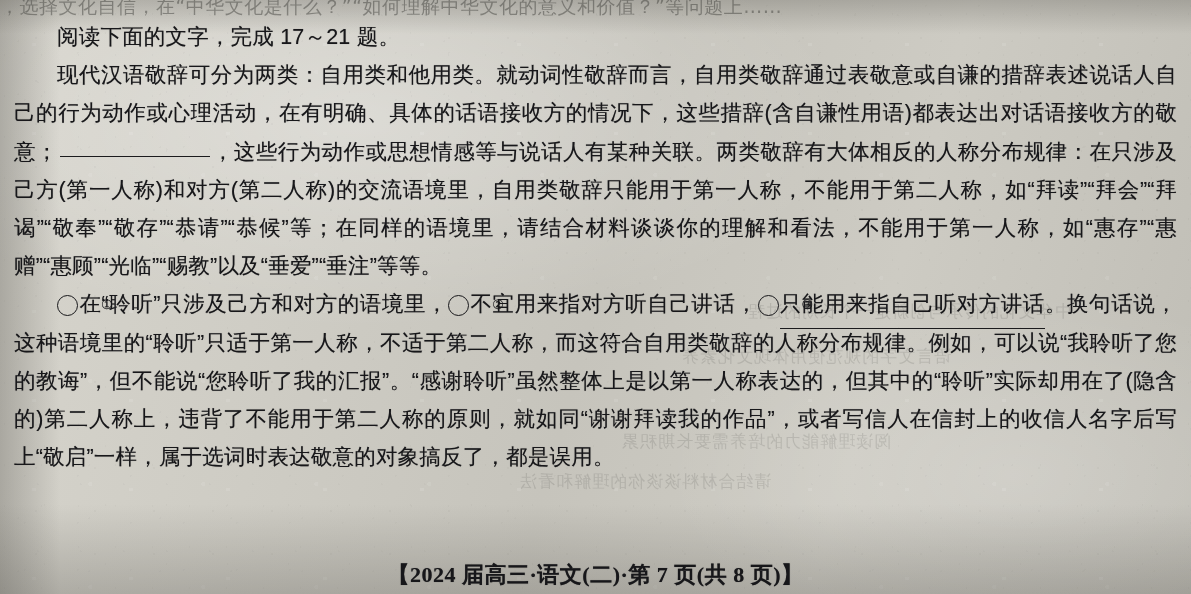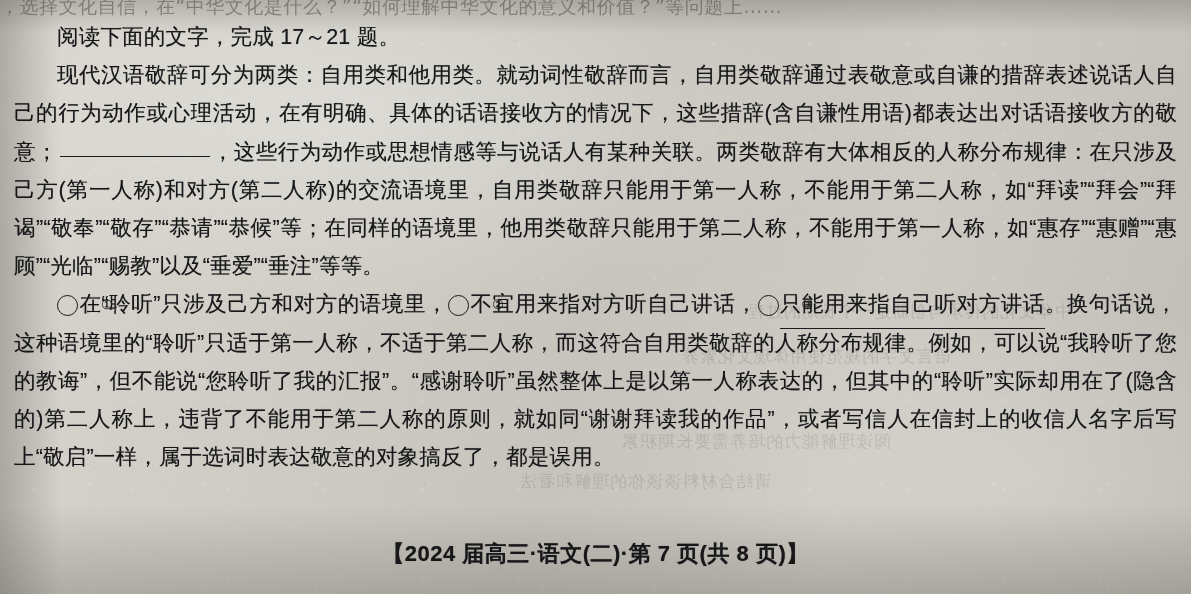--- a/index.html
+++ b/index.html
@@ -111,23 +111,23 @@
     margin-right: 1px;
   }
   .underline-seg {
     border-bottom: 1.5px solid #1b1b1d;
     padding-bottom: 12px;
   }
   .footer {
     position: absolute;
     left: 0;
     right: 0;
-    bottom: 25px;
+    bottom: 4px;
     text-align: center;
-    font-family: Liberation Sans, sans-serif;
+    font-family: Liberation Serif, serif;
     font-size: 22px;
     font-weight: bold;
     color: #17171a;
     letter-spacing: 0.5px;
     text-shadow: 0 0 0.8px rgba(0,0,0,0.5);
   }
   
   .shade-left {
     position: absolute;
     left: 0; top: 0; bottom: 0; width: 60px;
@@ -165,21 +165,21 @@
     <span style="left:120px; top:300px;">中华文化的传承与创新是一个长期的过程</span>
     <span style="left:240px; top:345px;">语言文字的规范使用体现文化素养</span>
     <span style="left:300px; top:430px;">阅读理解能力的培养需要长期积累</span>
     <span style="left:420px; top:470px;">请结合材料谈谈你的理解和看法</span>
   </div>
 
   <div class="body-text">
 
     <p>阅读下面的文字，完成 17～21 题。</p>
 
-    <p><span>现代汉语敬辞可分为两类：自用类和他用类。就动词性敬辞而言，自用类敬辞通过表敬意或自谦的措辞表述说话人自己的行为动作或心理活动，在有明确、具体的话语接收方的情况下，这些措辞(含自谦性用语)都表达出对话语接收方的敬意；</span><span class="blank-line"></span><span>，这些行为动作或思想情感等与说话人有某种关联。两类敬辞有大体相反的人称分布规律：在只涉及己方(第一人称)和对方(第二人称)的交流语境里，自用类敬辞只能用于第一人称，不能用于第二人称，如“拜读”“拜会”“拜谒”“敬奉”“敬存”“恭请”“恭候”等；在同样的语境里，他用类敬辞只能用于第二人称，不能用于第一人称，如“惠存”“惠赠”“惠顾”“光临”“赐教”以及“垂爱”“垂注”等等。</span></p>
+    <p><span>现代汉语敬辞可分为两类：自用类和他用类。就动词性敬辞而言，自用类敬辞通过表敬意或自谦的措辞表述说话人自己的行为动作或心理活动，在有明确、具体的话语接收方的情况下，这些措辞(含自谦性用语)都表达出对话语接收方的敬意；</span><span class="blank-line"></span><span>，这些行为动作或思想情感等与说话人有某种关联。两类敬辞有大体相反的人称分布规律：在只涉及己方(第一人称)和对方(第二人称)的交流语境里，自用类敬辞只能用于第一人称，不能用于第二人称，如“拜读”“拜会”“拜谒”“敬奉”“敬存”“恭请”“恭候”等；在同样的语境里，请结合材料谈谈你的理解和看法，不能用于第一人称，如“惠存”“惠赠”“惠顾”“光临”“赐教”以及“垂爱”“垂注”等等。</span></p>
 
     <p><span class="circ">①</span><span>在“聆听”只涉及己方和对方的语境里，</span><span class="circ">②</span><span>不宜用来指对方听自己讲话，</span><span class="circ">③</span><span class="underline-seg">只能用来指自己听对方讲话</span><span>。换句话说，这种语境里的“聆听”只适于第一人称，不适于第二人称，而这符合自用类敬辞的人称分布规律。例如，可以说“我聆听了您的教诲”，但不能说“您聆听了我的汇报”。“感谢聆听”虽然整体上是以第一人称表达的，但其中的“聆听”实际却用在了(隐含的)第二人称上，违背了不能用于第二人称的原则，就如同“谢谢拜读我的作品”，或者写信人在信封上的收信人名字后写上“敬启”一样，属于选词时表达敬意的对象搞反了，都是误用。</span></p>
 
   </div>
 
   <div class="footer">【2024 届高三·语文(二)·第 7 页(共 8 页)】</div>
 
 </div>
 
 </body></html>

